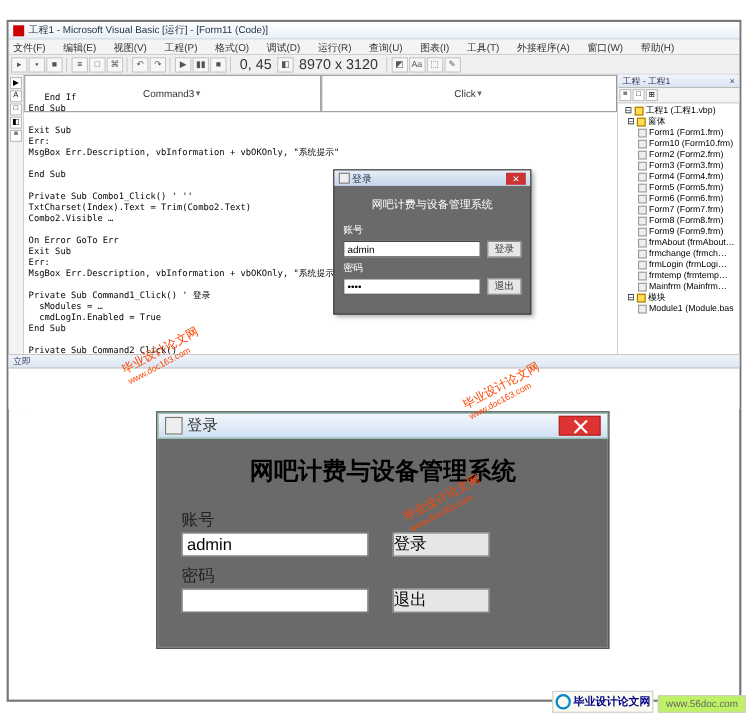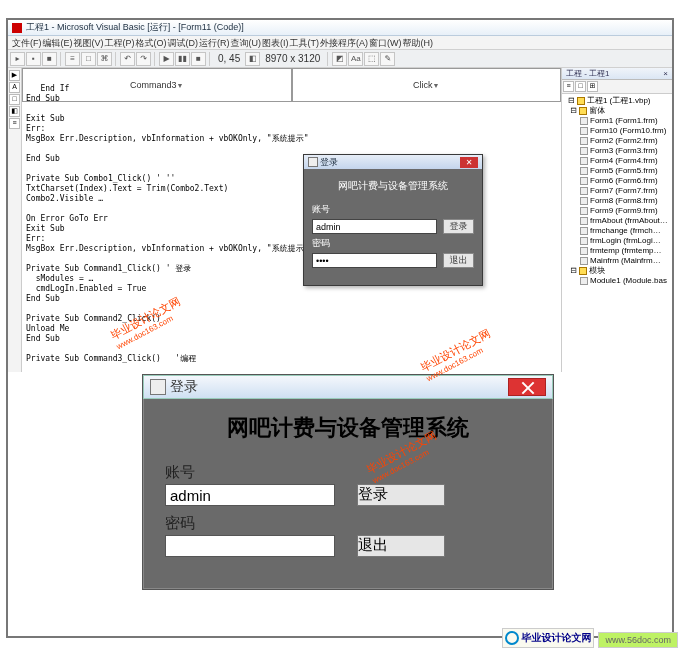--- a/index.html
+++ b/index.html
@@ -3,25 +3,25 @@
 <meta charset="utf-8">
 <style>
 *{box-sizing:border-box;margin:0;padding:0;font-family:"SimSun","Tahoma",sans-serif}
 body{width:680px;height:650px;background:#fff;position:relative;overflow:hidden}
 .outer{border:2px solid #777;width:668px;height:620px;margin:18px auto;position:relative;background:#fff}
 
 
 .ide{position:absolute;inset:0 0 auto 0;height:352px;background:#fff}
 .ide .title{height:16px;background:linear-gradient(#fff,#e8f0f8);border-bottom:1px solid #bcd;font-size:9px;padding:1px 4px;color:#234;display:flex;align-items:center;gap:4px}
 .ide .title .vb-icon{width:10px;height:10px;background:#c00;display:inline-block}
-.ide .menubar{height:14px;background:#f4f4f4;border-bottom:1px solid #d0d0d0;font-size:9px;display:flex;gap:1px;padding:1px 4px;color:#333}
+.ide .menubar{height:14px;background:#f4f4f4;border-bottom:1px solid #d0d0d0;font-size:9px;display:flex;gap:16px;padding:1px 4px;color:#333}
 .ide .toolbar{height:18px;background:#eef0f2;border-bottom:1px solid #d0d0d0;display:flex;align-items:center;gap:1px;padding:1px 2px}
 .tbtn{width:15px;height:14px;border:1px solid #c5c5c5;background:#f7f7f7;font-size:8px;text-align:center;line-height:12px;color:#555}
 .tsep{width:2px;height:14px;border-left:1px solid #ccc;margin:0 2px}
-.tfield{font-size:10px;color:#333;padding:0 4px}
+.tfield{font-size:13px;color:#333;padding:0 4px}
 
 .ide-body{display:flex;height:calc(100% - 48px)}
 
 
 .gutter{width:14px;background:#f3f3f3;border-right:1px solid #ccc;display:flex;flex-direction:column;gap:1px;padding:2px 1px}
 .gbtn{width:11px;height:11px;border:1px solid #bbb;background:#fff;font-size:7px;text-align:center}
 
 
 .codepane{flex:1;display:flex;flex-direction:column;border-right:1px solid #ccc;background:#fff}
 .codetop{height:14px;border-bottom:1px solid #ccc;background:#fff;display:flex;font-size:9px}
@@ -221,20 +221,23 @@
               <div class="t2"><span class="icf"></span>frmchange (frmch…</div>
               <div class="t2"><span class="icf"></span>frmLogin (frmLogi…</div>
               <div class="t2"><span class="icf"></span>frmtemp (frmtemp…</div>
               <div class="t2"><span class="icf"></span>Mainfrm (Mainfrm…</div>
             </div>
           <div class="t1">&nbsp;⊟ <span class="ic"></span><span>模块</span></div>
           <div class="t2"><span class="icf"></span><span>Module1 (Module.bas</span></div>
         </div>
       </div>
     </div>
+    <div class="bot">
+      <div class="bt">立即</div>
+    </div>
   </div>
 
   <div class="mini-dlg">
     <div class="dtitle">
       <span class="di"></span>
       <span>登录</span>
       <span class="close">✕</span>
     </div>
     <div class="dbody">
       <div class="hl">网吧计费与设备管理系统</div>

